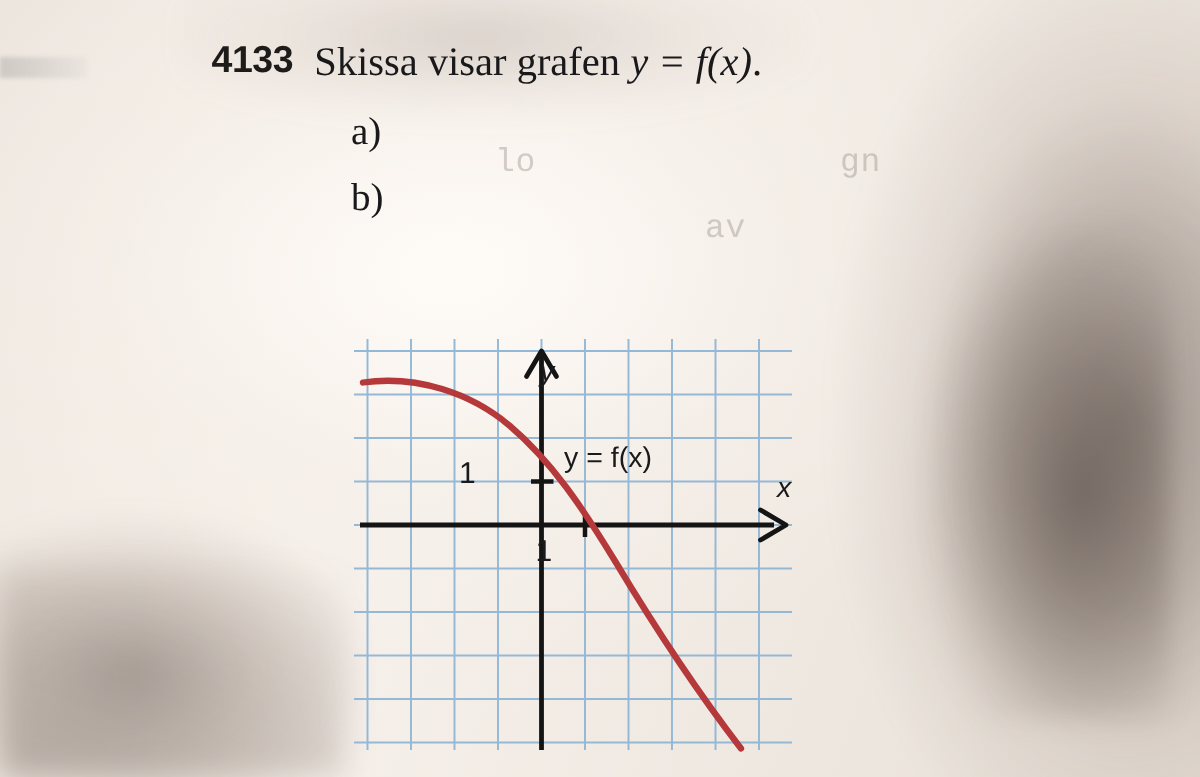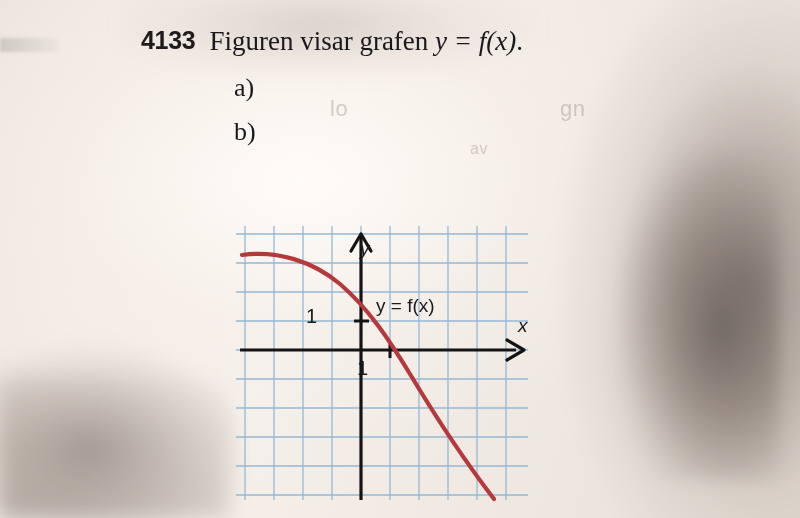--- a/index.html
+++ b/index.html
@@ -66,21 +66,21 @@
     left: 0px;
     bottom: 0px;
     width: 230px;
     height: 140px;
     background: linear-gradient(200deg, rgba(120,100,90,0) 0%, rgba(90,72,63,0.22) 70%, rgba(70,55,48,0.30) 100%);
     filter: blur(10px);
   }
   .ghost-text {
     position: absolute;
     color: rgba(120,105,95,0.30);
-    font-family: Liberation Sans, sans-serif;
+    font-family: Liberation Mono, monospace;
     letter-spacing: 0.5px;
     pointer-events: none;
   }
   .edge-strip {
     position: absolute;
     left: 0;
     top: 38px;
     width: 58px;
     height: 14px;
     background: linear-gradient(90deg, rgba(200,195,190,0.85), rgba(222,218,214,0.3));
@@ -153,27 +153,27 @@
 
   <div class="shade shade-top"></div>
   <div class="shade shade-right"></div>
   <div class="shade shade-right2"></div>
   <div class="shade shade-left"></div>
   <div class="shade shade-bottomleft"></div>
   <div class="edge-strip"></div>
 
   <div class="ghost-text" style="left:330px; top:96px; font-size:22px;">lo</div>
   <div class="ghost-text" style="left:560px; top:96px; font-size:22px;text-align:right;">gn</div>
-  <div class="ghost-text" style="left:470px; top:140px; font-size:16px;">av</div>
+  <div class="ghost-text" style="left:470px; top:140px; font-size:22px;">av</div>
 
   <div class="problem">
 
     <div class="line1">
       <span class="qnum">4133</span>
-      <span class="stmt"><span>Figuren visar grafen </span><span class="it">y = f(x)</span><span>.</span></span>
+      <span class="stmt"><span>Skissa visar grafen </span><span class="it">y = f(x)</span><span>.</span></span>
     </div>
 
     <div class="sub a">
       <span class="lbl">a)</span>
     </div>
 
     <div class="sub b">
       <span class="lbl">b)</span>
     </div>
   </div>

